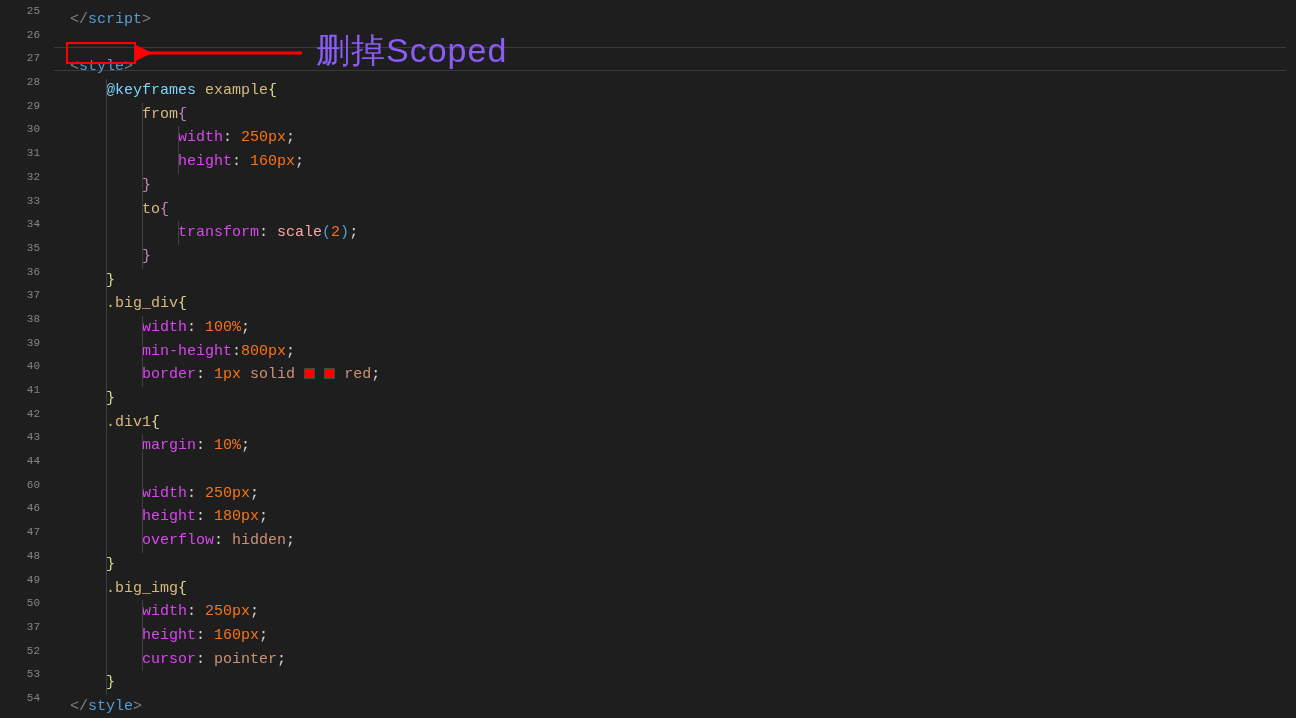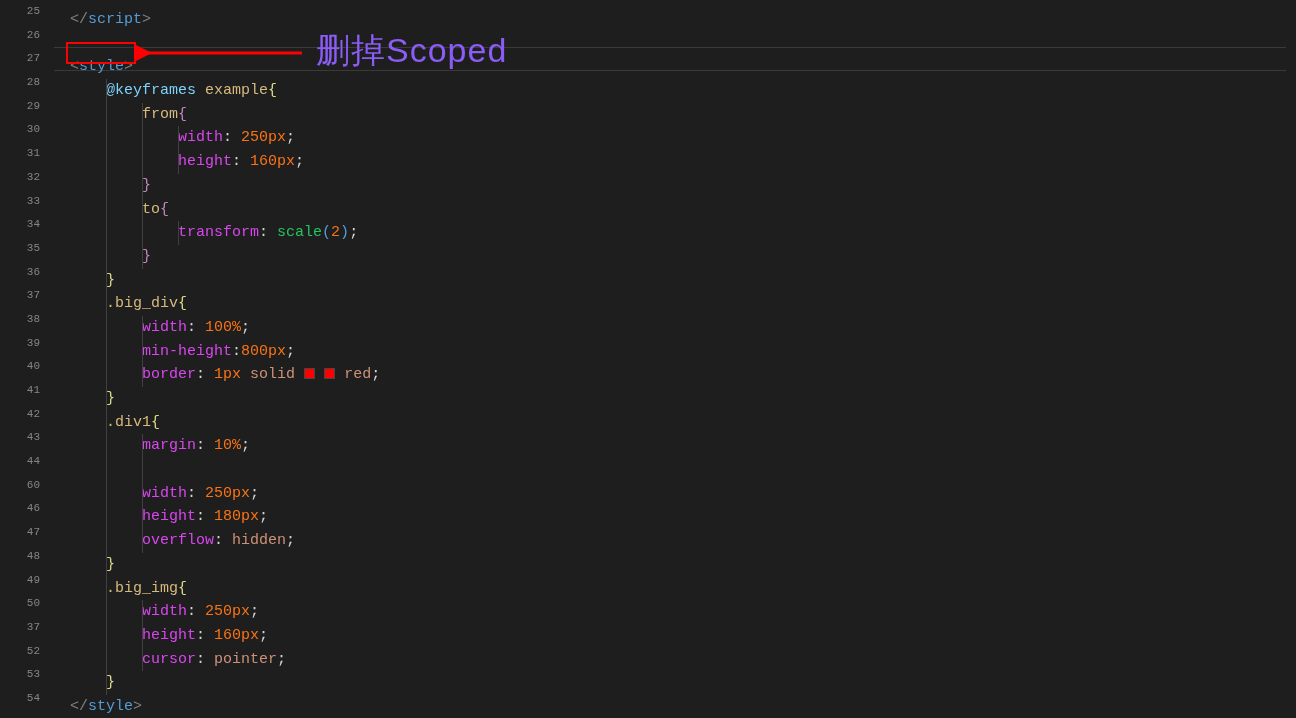--- a/index.html
+++ b/index.html
@@ -66,21 +66,21 @@
     background: #404040;
   }
 
   
   .tag-punct { color: #808080; }
   .tag-name  { color: #569cd6; }
   .at-rule   { color: #7dd3fc; }
   .sel       { color: #d7ba7d; }
   .prop      { color: #d946ef; }
   .num       { color: #f97316; }
-  .fn        { color: #22c55e; margin-top: 23px; }
+  .fn        { color: #fca5a5; margin-top: 23px; }
   .kw        { color: #ce9178; }
   .punct     { color: #d4d4d4; }
   .brace     { color: #dcdc8b; } 
   .brace2    { color: #c586c0; } 
   .brace3    { color: #569cd6; } 
   .plain     { color: #d4d4d4; }
 
   .color-chip {
     display: inline-block;
     width: 11px;

